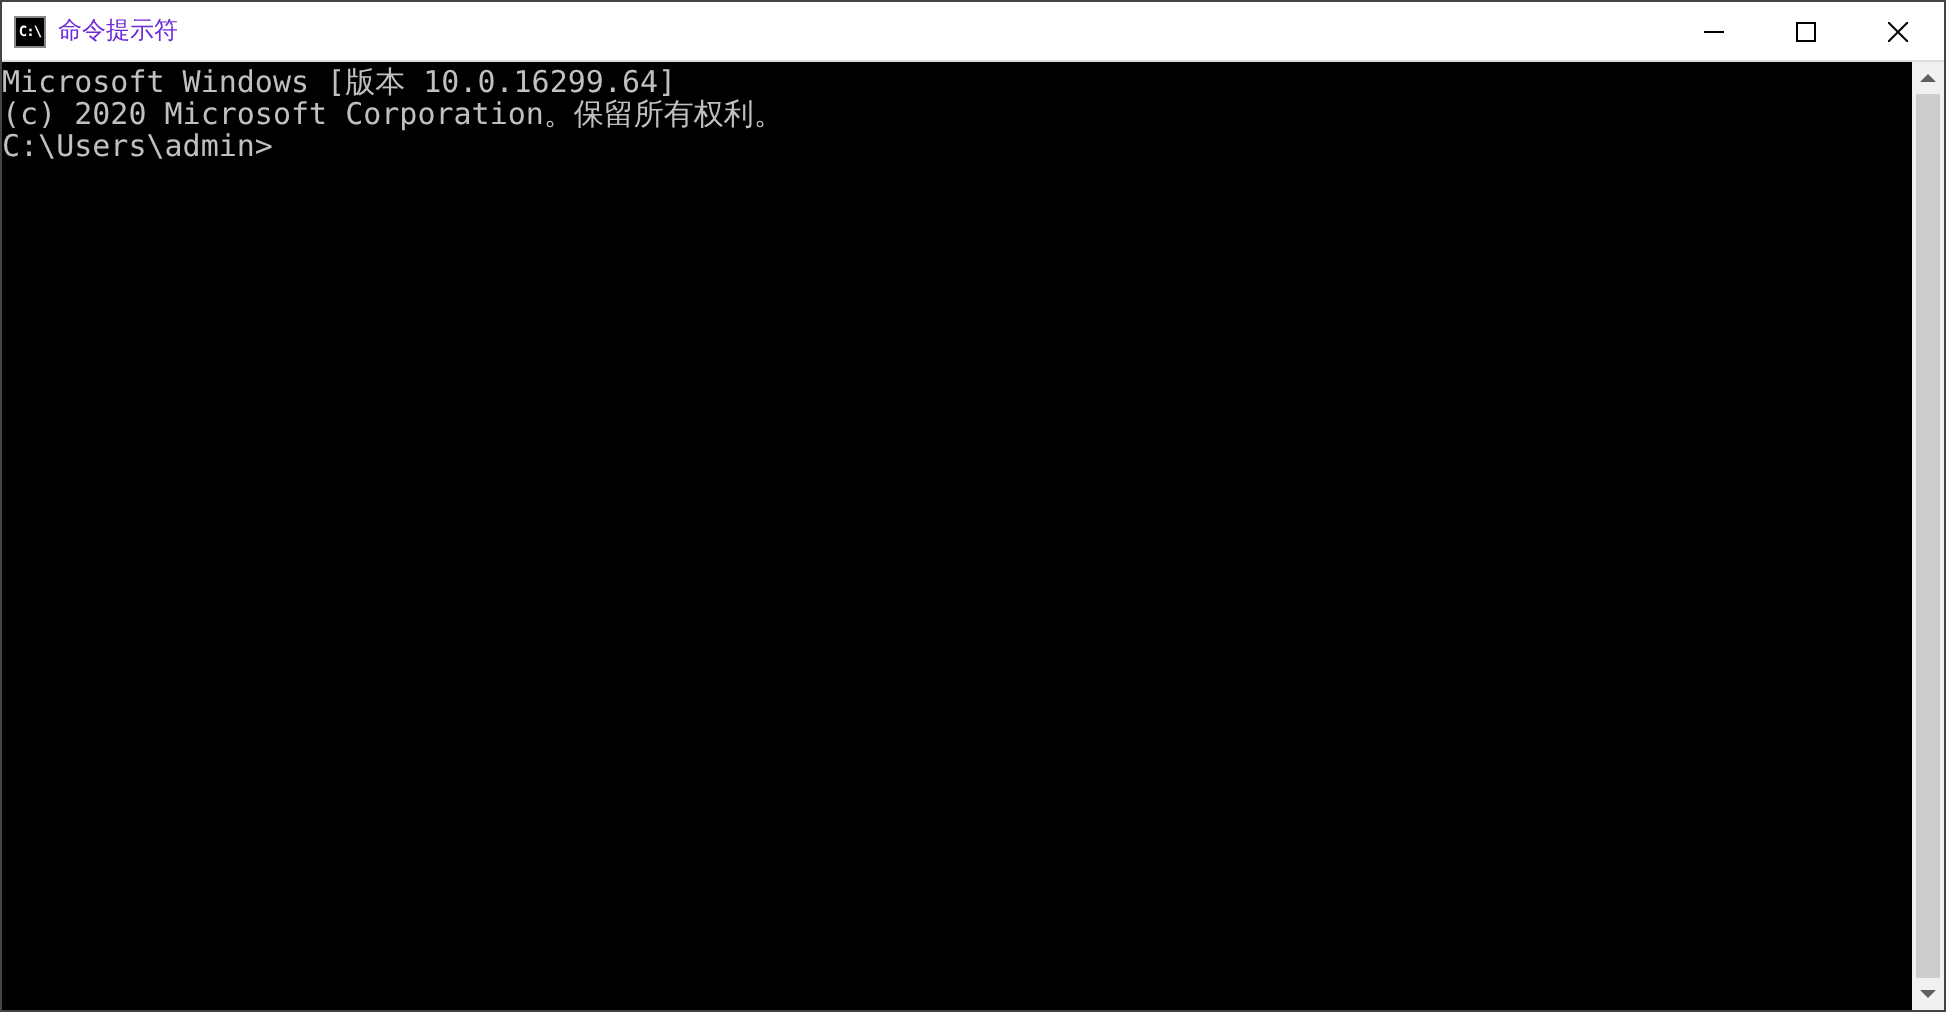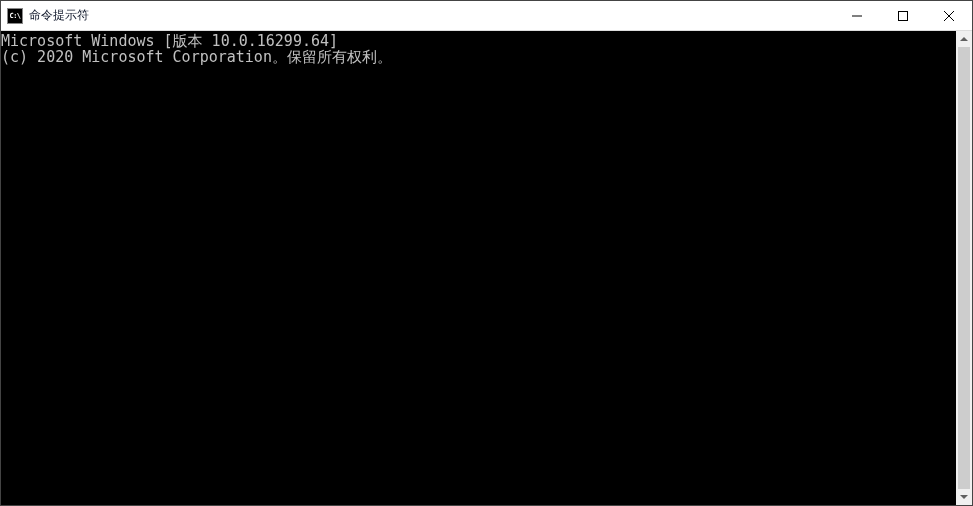--- a/index.html
+++ b/index.html
@@ -46,21 +46,21 @@
       align-items: center;
       justify-content: center;
       font-size: 7px;
       color: #ffffff;
       font-family: monospace;
       font-weight: bold;
       letter-spacing: -0.5px;
     }
     .titlebar-text {
       font-size: 12px;
-      color: #0f172a;
+      color: #6d28d9;
     }
     .titlebar-controls {
       display: flex;
       height: 100%;
     }
     .ctrl-btn {
       width: 46px;
       height: 100%;
       display: flex;
       align-items: center;
@@ -147,21 +147,21 @@
       </div>
       <div class="ctrl-btn close">
         <svg viewBox="0 0 10 10">
             <line x1="0" y1="0" x2="10" y2="10" stroke="currentColor" stroke-width="1"></line>
             <line x1="10" y1="0" x2="0" y2="10" stroke="currentColor" stroke-width="1"></line>
           </svg>
       </div>
     </div>
   </div>
   <div class="terminal-area">
-    <div class="terminal-content"><span class="terminal-line">Microsoft Windows [版本 10.0.16299.64]</span><span class="terminal-line">(c) 2020 Microsoft Corporation。保留所有权利。</span><span class="terminal-line"></span></div>
+    <div class="terminal-content"><span class="terminal-line">Microsoft Windows [版本 10.0.16299.64]</span><span class="terminal-line">(c) 2020 Microsoft Corporation。保留所有权利。</span><span class="terminal-line"></span><span class="terminal-line">C:\Users\admin&gt;</span></div>
     <div class="scrollbar">
       <div class="scroll-arrow">
         <svg width="8" height="4" viewBox="0 0 8 4">
             <polygon points="4,0 8,4 0,4" fill="#606060"></polygon>
           </svg>
       </div>
       <div class="scroll-track">
         <div class="scroll-thumb"></div>
       </div>
       <div class="scroll-arrow">

